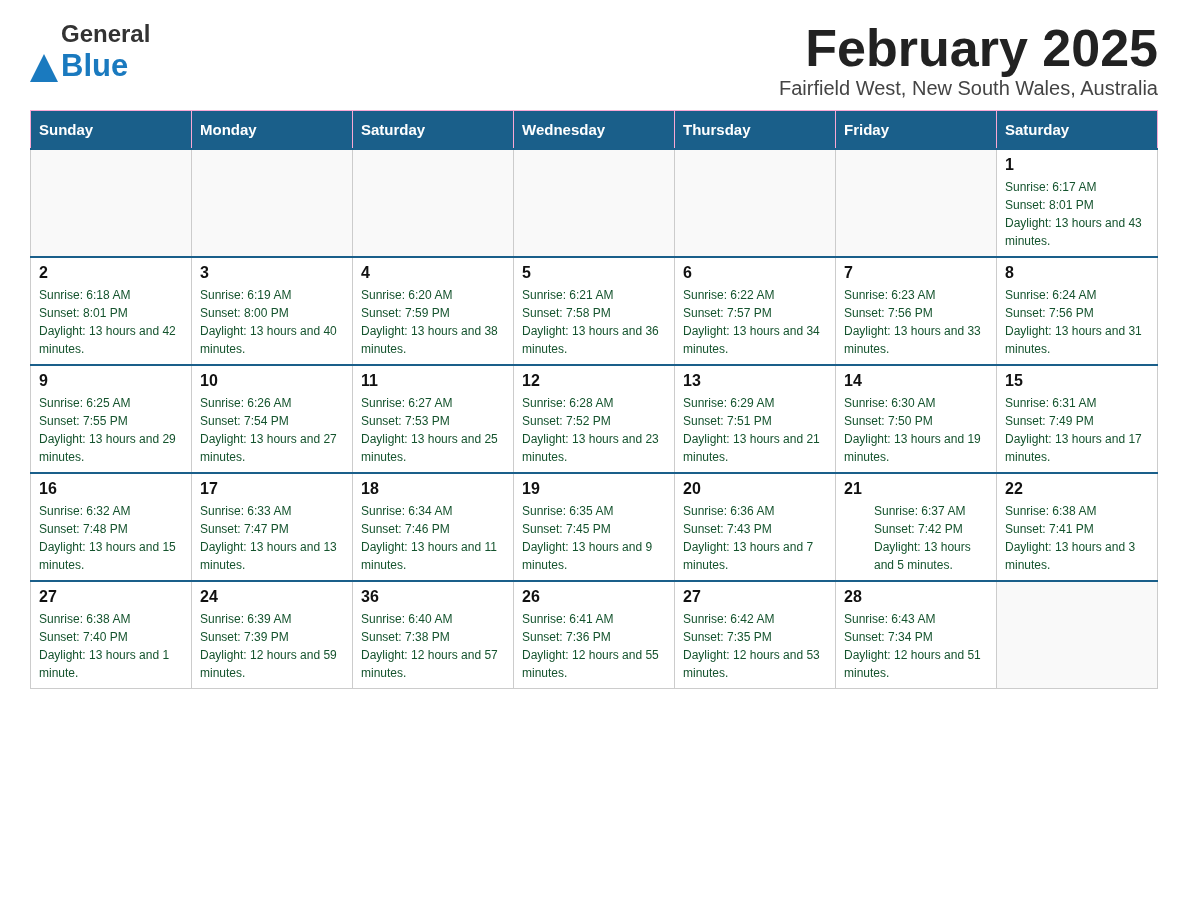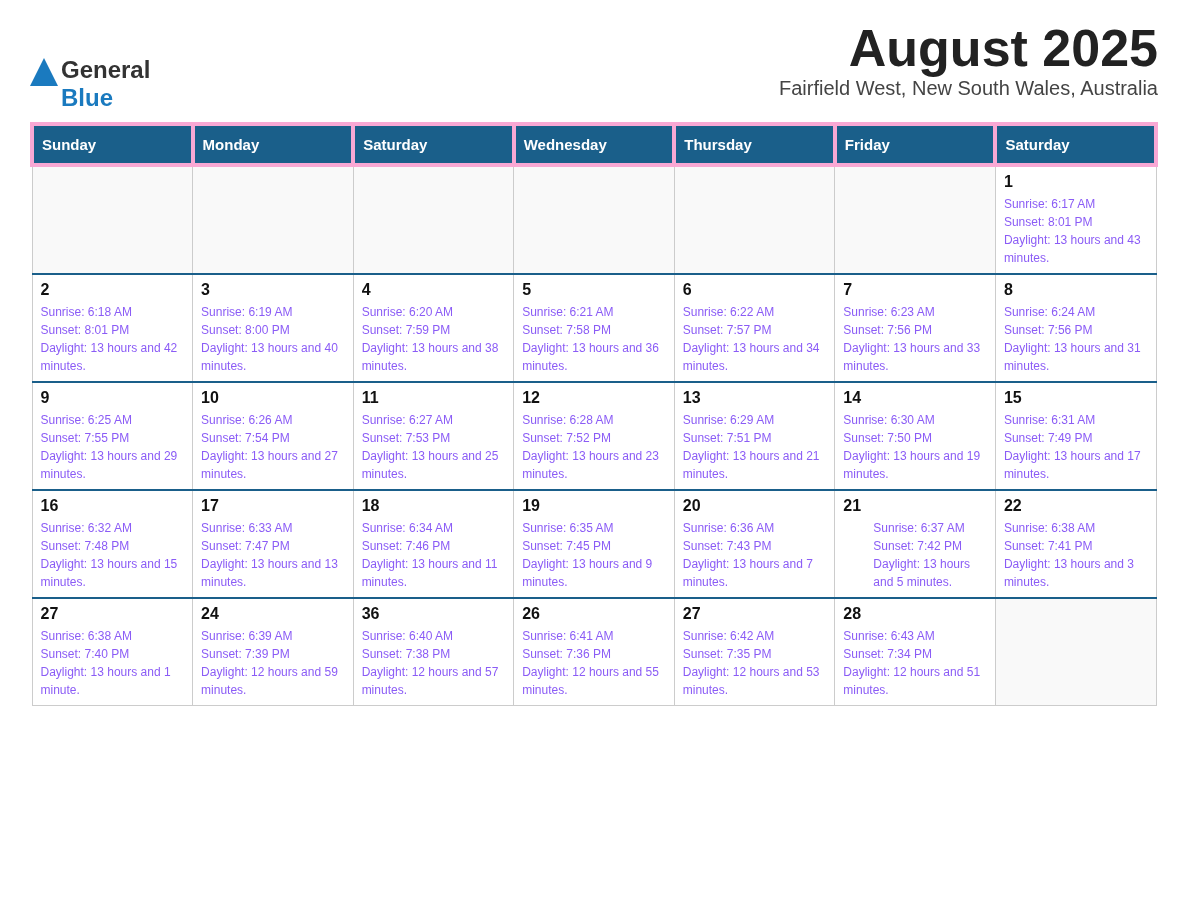--- a/index.html
+++ b/index.html
@@ -19,22 +19,21 @@
     .logo-area {
       display: flex;
       align-items: center;
     }
     .logo-wrapper {
       display: flex;
       flex-direction: column;
     }
     .logo-row {
       display: flex;
-      align-items: flex-start;
-      margin-top: 36px;
+      align-items: flex-end;
     }
     .title-area {
       text-align: right;
     }
     .month-title {
       font-size: 52px;
       font-weight: bold;
       color: #222;
       line-height: 1.1;
     }
@@ -47,21 +46,21 @@
       border-collapse: collapse;
       margin-top: 10px;
     }
     thead tr th {
       background-color: #1a5f8a;
       color: #fff;
       font-size: 15px;
       font-weight: bold;
       padding: 10px 8px;
       text-align: left;
-      border: 4px solid #f9a8d4;
+      border: 1px solid #f9a8d4;
     }
     tbody tr td {
       vertical-align: top;
       border: 1px solid #ccc;
       padding: 6px 8px;
       min-height: 100px;
       font-size: 12.5px;
       color: #222;
       width: calc(100% / 7);
     }
@@ -69,46 +68,46 @@
       border-top: 2px solid #1a5f8a;
     }
     .day-number {
       font-size: 16px;
       font-weight: bold;
       color: #111;
       margin-bottom: 4px;
     }
     .day-info {
       font-size: 12px;
-      color: #8b5cf6;
+      color: #14532d;
       line-height: 1.5;
     }
     td.empty {
       background: #f9f9f9;
     }
   </style>
 </head>
 <body>
 
 <div class="header-area">
   <div class="logo-area">
     <div class="logo-wrapper">
       <div class="logo-row">
         <svg width="28" height="30" viewBox="0 0 28 30" style="margin-right:3px; margin-top:2px;">
           <polygon points="14,0 28,28 0,28" fill="#1a7abf"></polygon>
         </svg>
         <div>
           <div style="font-size:24px; font-weight:bold; color:#333;">General</div>
-          <div style="font-size:24px; font-weight:bold; color:#1a7abf;">Blue</div>
+          <div style="font-size:31px; font-weight:bold; color:#1a7abf;">Blue</div>
         </div>
       </div>
     </div>
   </div>
   <div class="title-area">
-    <div class="month-title">August 2025</div>
+    <div class="month-title">February 2025</div>
     <div class="location-title">Fairfield West, New South Wales, Australia</div>
   </div>
 </div>
 
 <table>
   <thead>
     <tr>
     <th>Sunday</th>
         <th>Monday</th>
         <th>Saturday</th>

